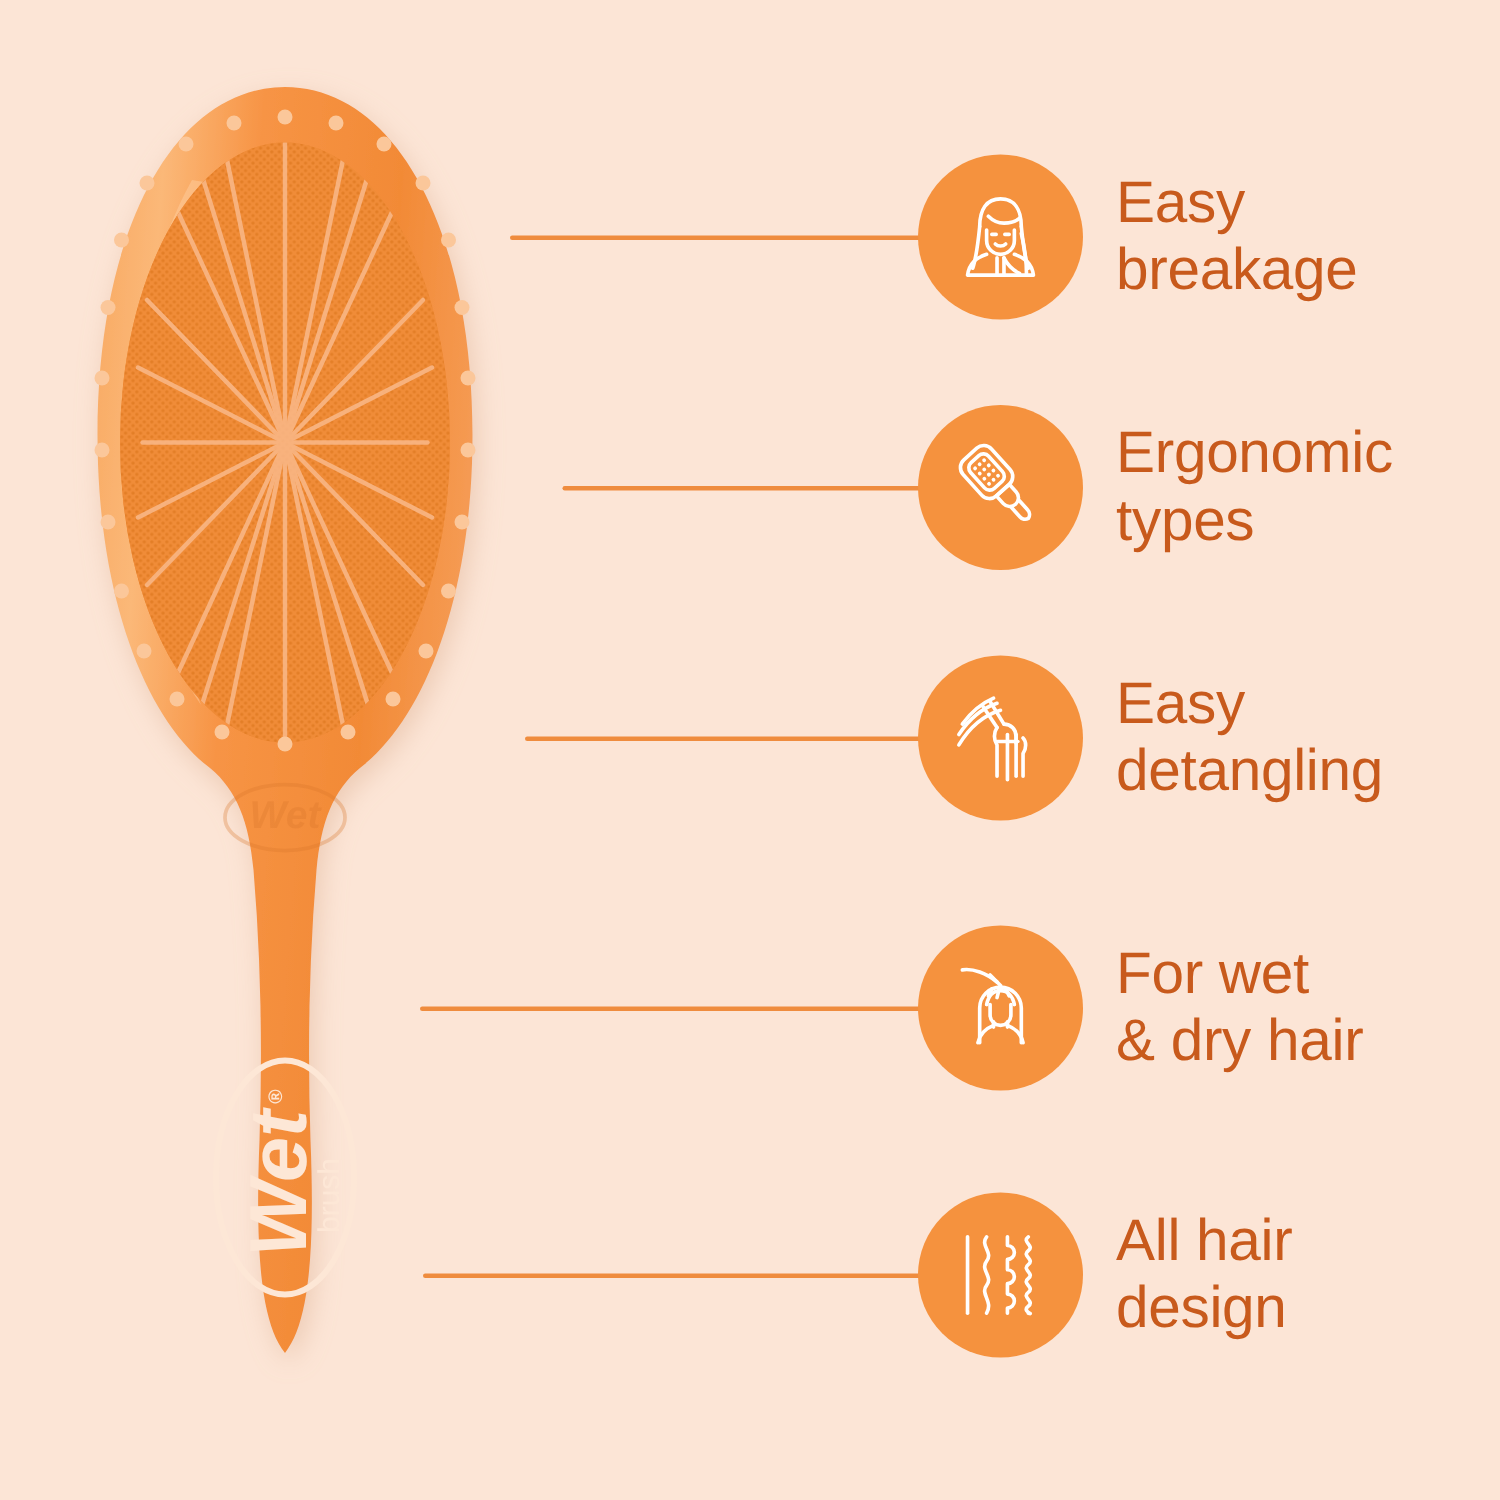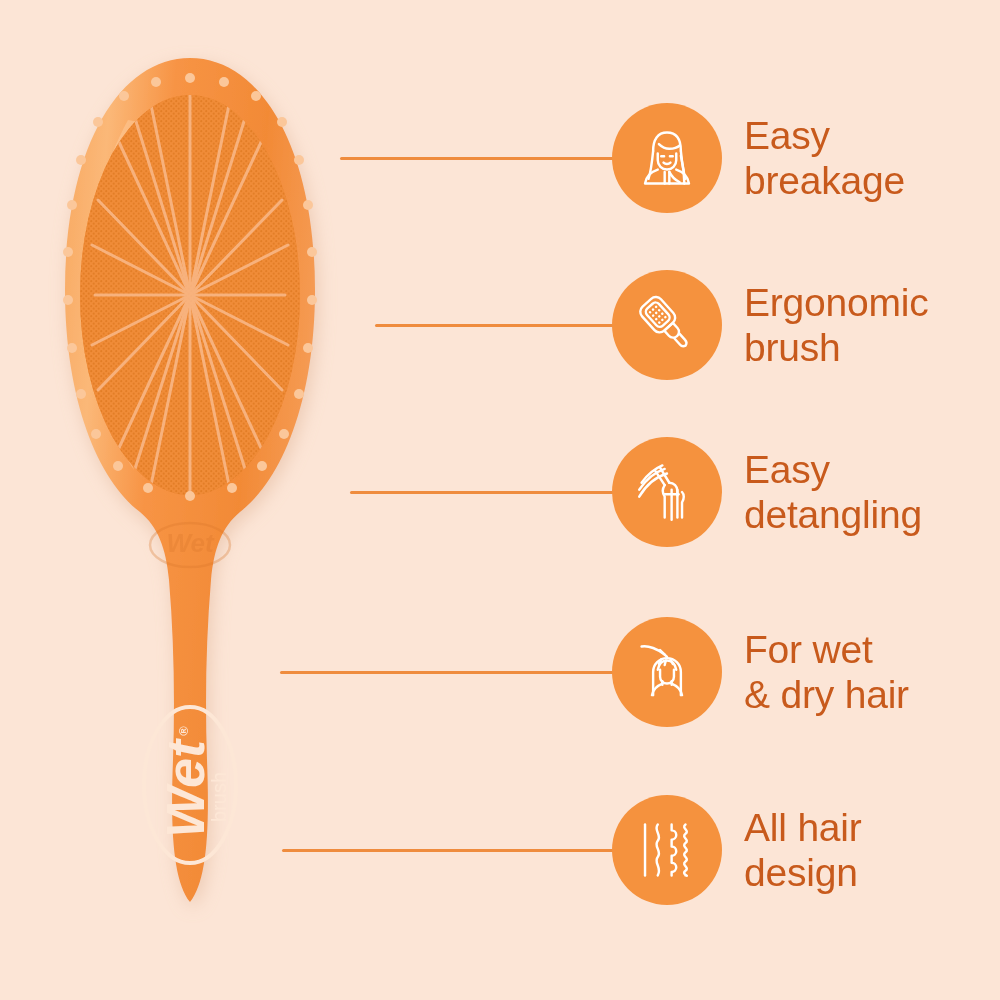--- a/index.html
+++ b/index.html
@@ -259,21 +259,21 @@
               <circle cx="32" cy="22" r="1.1"></circle>
             <circle cx="35.5" cy="22" r="1.1"></circle>
             <circle cx="28.5" cy="26" r="1.1"></circle>
               <circle cx="32" cy="26" r="1.1"></circle>
             <circle cx="35.5" cy="26" r="1.1"></circle>
           </g>
         </g>
       </svg>
     </div>
     <div class="feature-label">Ergonomic
-brush</div>
+types</div>
   </div>
 
   <div class="feature-row row-3">
     <div class="connector"></div>
     <div class="icon-badge">
       <svg viewBox="0 0 64 64" fill="none" stroke="#ffffff" stroke-width="2.1" stroke-linecap="round" stroke-linejoin="round">
         <path d="M8 36c6-10 14-17 24-20"></path>
         <path d="M8 30c6-9 13-15 22-18"></path>
         <path d="M10 24c5-7 11-12 18-15"></path>
         <path d="M22 14l8 12"></path>

